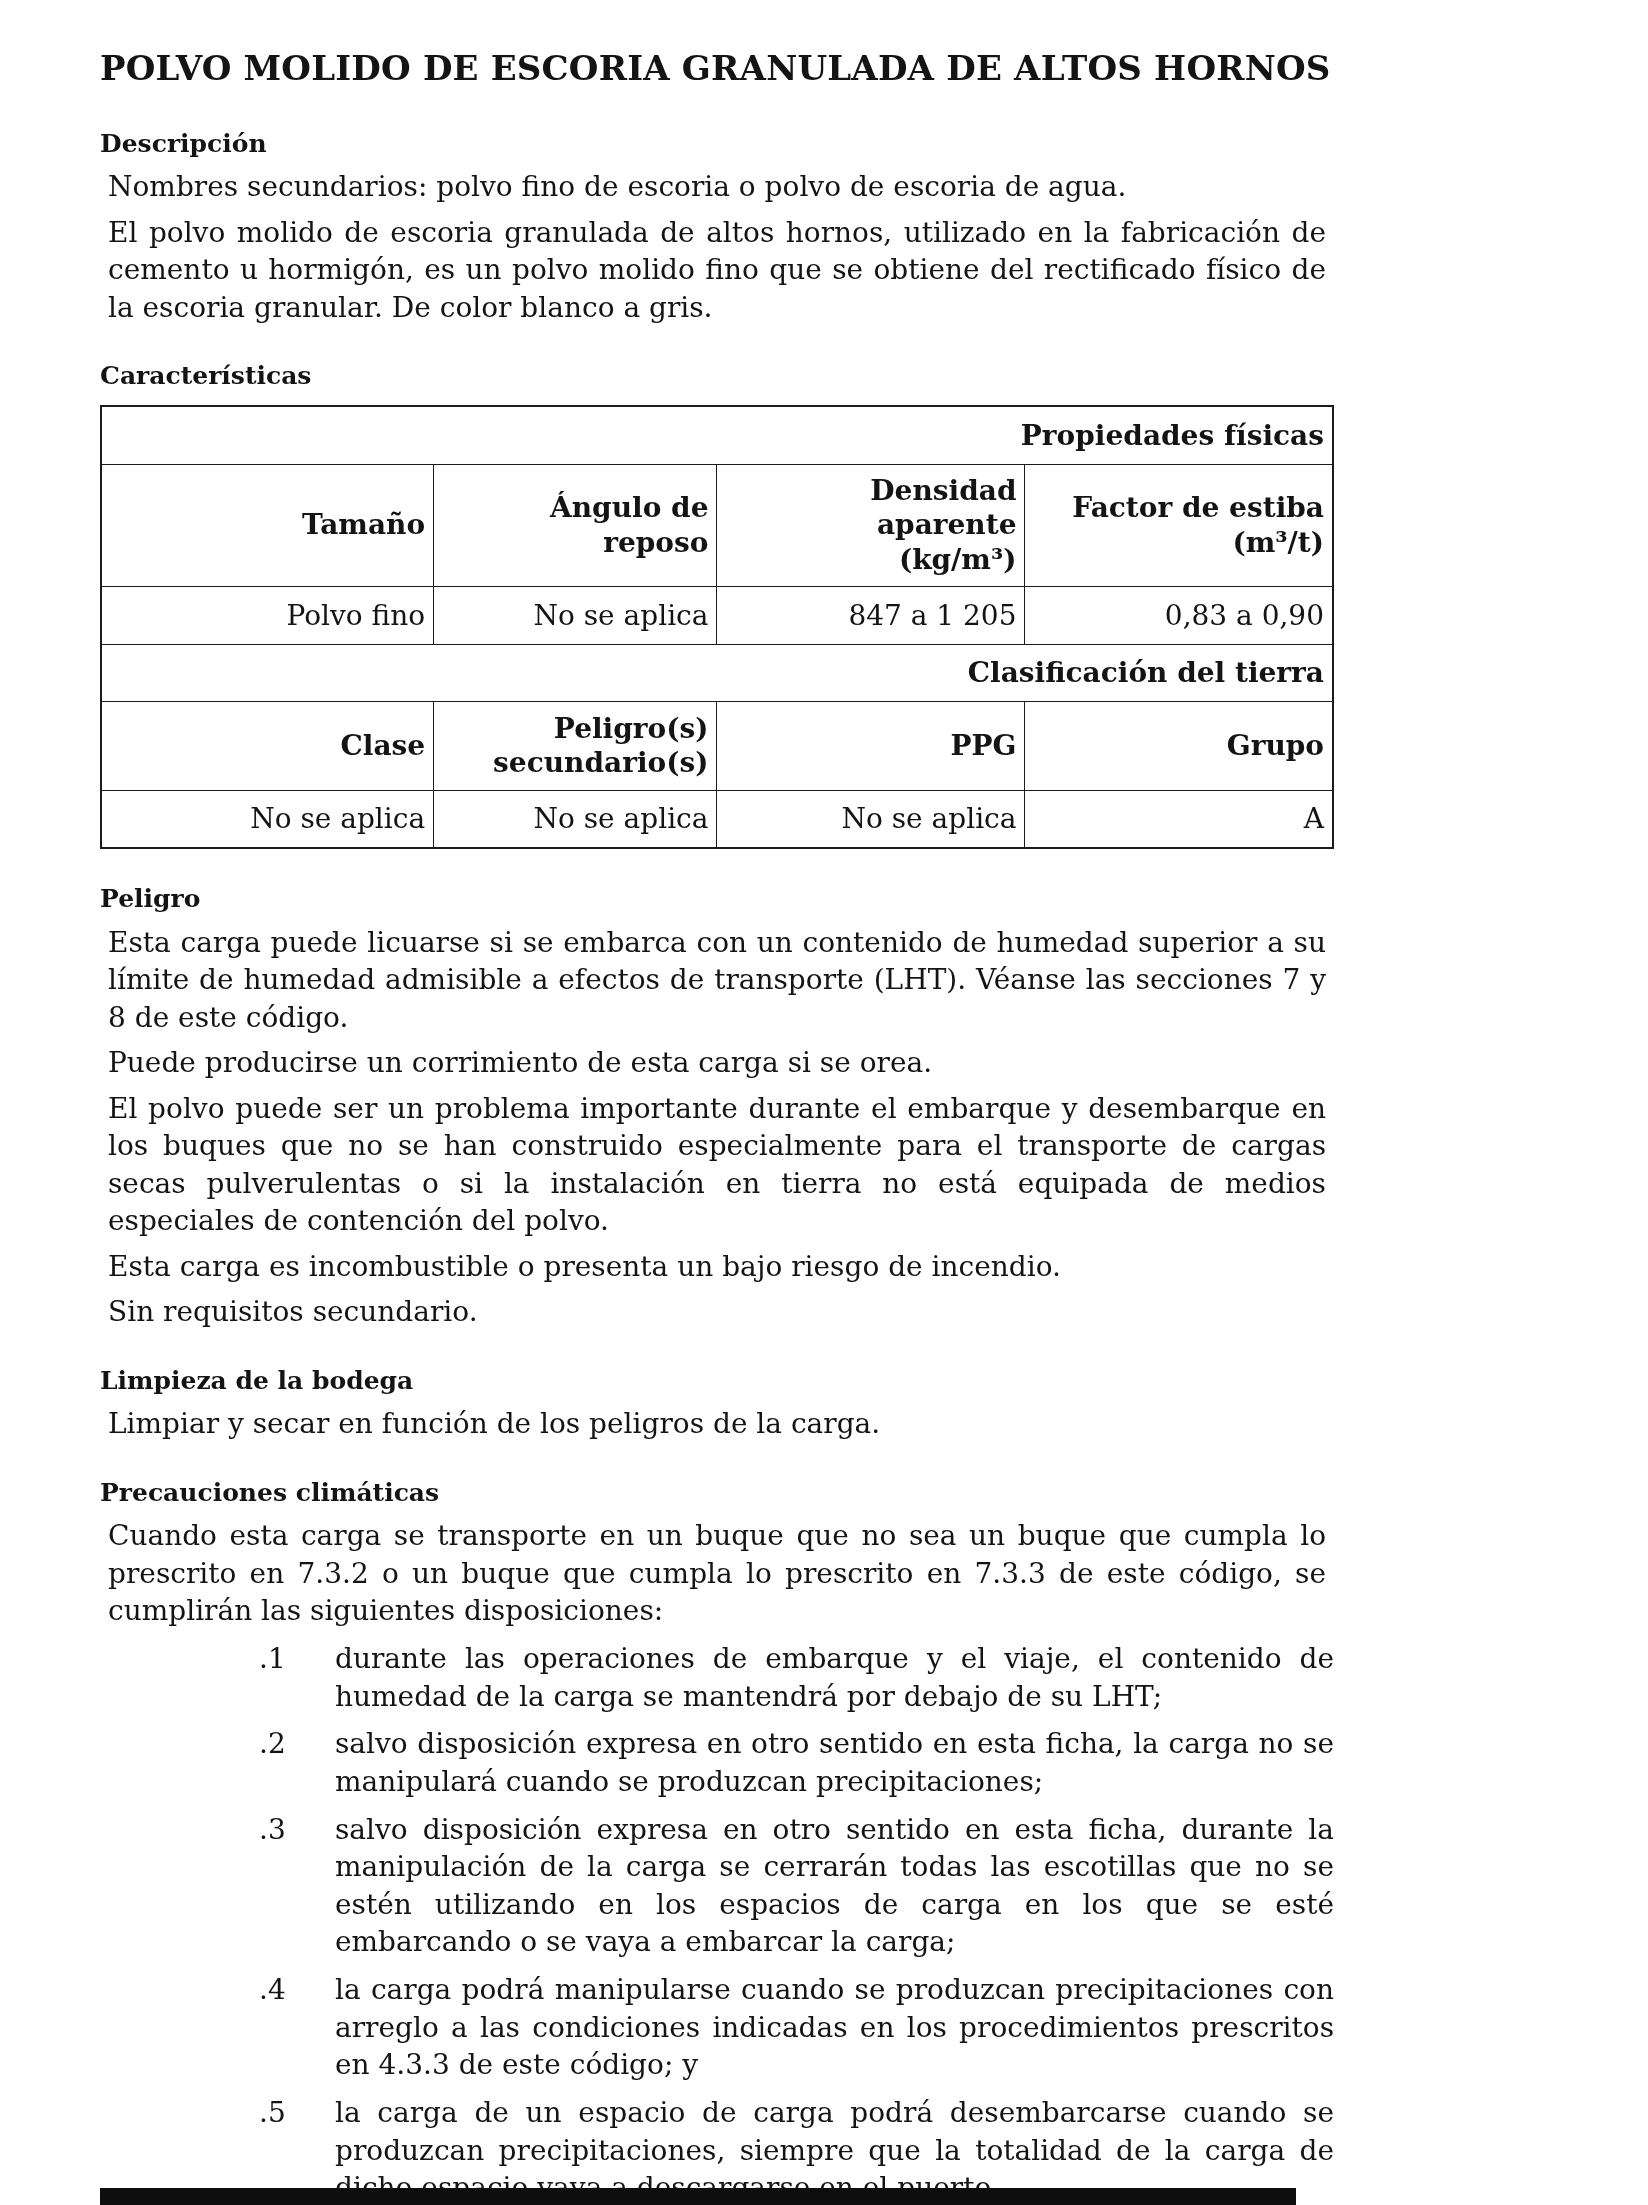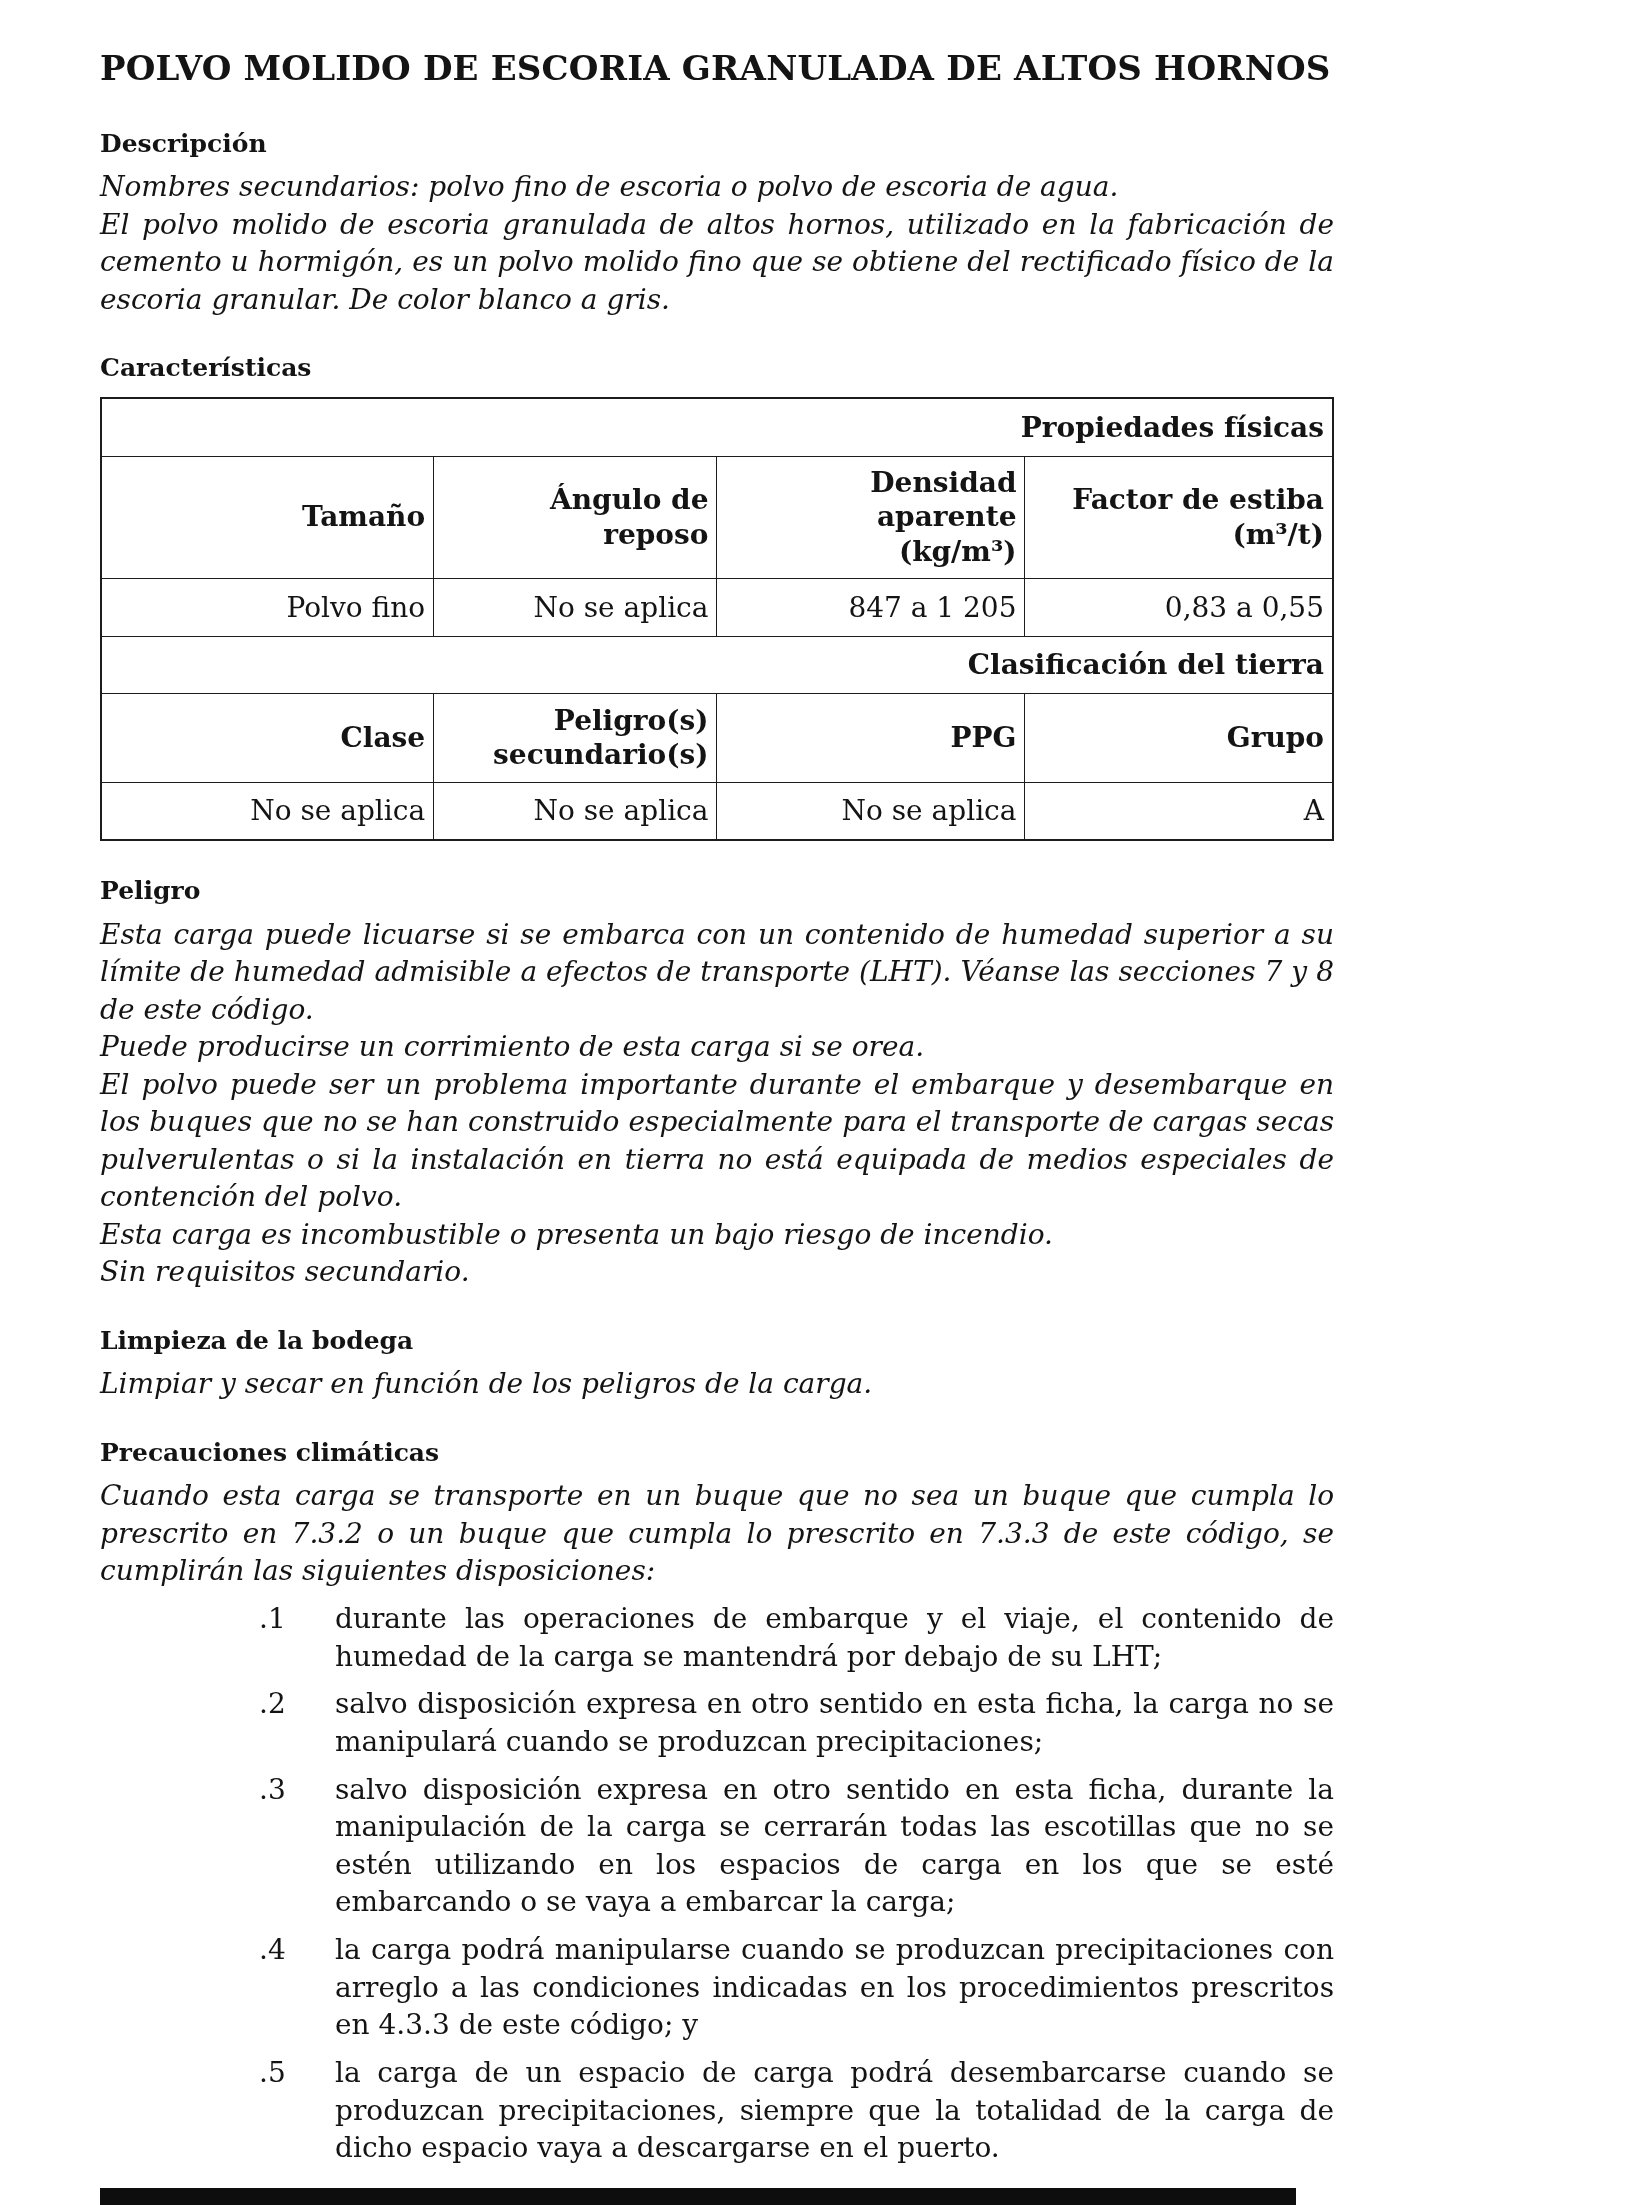--- a/index.html
+++ b/index.html
@@ -22,23 +22,22 @@
     margin: 0 0 35px 0;
     letter-spacing: 0.2px;
   }
   h2.sec {
     font-size: 25px;
     font-weight: bold;
     margin: 33px 0 8px 0;
   }
   h2.sec.first { margin-top: 0; }
   p.body {
-    margin: 0;
+    margin: 8px;
     text-align: justify;
-    font-style: italic;
   }
   table.props {
     width: 100%;
     border-collapse: collapse;
     border: 2.4px solid #1c1c1c;
     margin-top: 12.7px;
   }
   table.props td {
     border: 1.6px solid #1c1c1c;
     text-align: right;
@@ -110,21 +109,21 @@
           <td class="colhead">Ángulo de reposo</td>
           <td class="colhead">Densidad aparente
 (kg/m³)</td>
           <td class="colhead">Factor de estiba
 (m³/t)</td>
         </tr>
         <tr>
           <td class="datacell">Polvo fino</td>
           <td class="datacell">No se aplica</td>
           <td class="datacell">847 a 1 205</td>
-          <td class="datacell">0,83 a 0,55</td>
+          <td class="datacell">0,83 a 0,90</td>
         </tr>
         <tr>
           <td class="band" colspan="4">Clasificación del tierra</td>
         </tr>
         <tr>
           <td class="colhead">Clase</td>
           <td class="colhead">Peligro(s)
 secundario(s)</td>
           <td class="colhead">PPG</td>
           <td class="colhead">Grupo</td>

